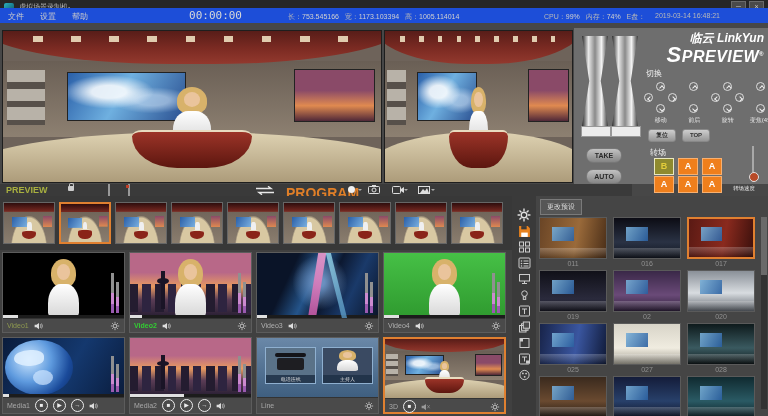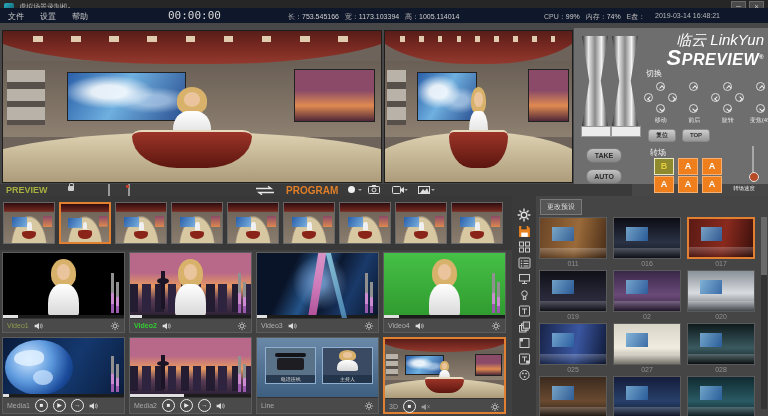--- a/index.html
+++ b/index.html
@@ -4,23 +4,23 @@
 <style>
   html,body{margin:0;padding:0;background:#222}
   .app{position:relative;width:768px;height:416px;background:#474747;font-family:"Liberation Sans",sans-serif;color:#ccc;overflow:hidden}
   
   .titlebar{position:absolute;top:0;left:0;width:768px;height:13px;background:#262626;display:flex;align-items:center}
   .applogo{width:10px;height:8px;background:linear-gradient(135deg,#2ab0c0,#0f5f70);border-radius:2px;margin:0 5px 0 4px}
   .wtitle{font-size:7px;color:#b8b8b8}
   .winbtns{position:absolute;right:4px;top:1px;display:flex;gap:3px}
   .wb{width:13px;height:10px;background:#4a4a4a;border:1px solid #6a6a6a;color:#ccc;font-size:7px;line-height:9px;text-align:center}
   
-  .menubar{position:absolute;top:8px;left:0;width:768px;height:15px;background:#0f172a;font-size:8px}
+  .menubar{position:absolute;top:8px;left:0;width:768px;height:15px;background:#1d4ed8;font-size:8px}
   .menubar .mi{position:absolute;top:3px;color:#ccc}
-  .timer{position:absolute;left:168px;top:1px;width:74px;text-align:left;font-family:"DejaVu Sans Mono",monospace;font-size:11px;color:#d8d8d8}
+  .timer{position:absolute;left:168px;top:1px;width:74px;text-align:right;font-family:"DejaVu Sans Mono",monospace;font-size:11px;color:#d8d8d8}
   .dims,.sys,.dt{position:absolute;top:4px;font-size:7px;color:#b8b8b8;white-space:nowrap}
   .dims{left:288px}.sys{left:544px}.dt{left:655px}
   .dims b,.sys b{font-weight:normal;color:#d0d0d0}
   
   .main{position:absolute;top:28px;left:0;width:768px;height:156px}
   .pvw{position:absolute;left:2px;top:2px;width:378px;height:151px;border:1px solid #1e1e1e}
   .pgm{position:absolute;left:384px;top:2px;width:187px;height:151px;border:1px solid #1e1e1e}
   
   .scene{position:absolute;inset:0;background:#6e635a;overflow:hidden}
   .ceil{position:absolute;left:-6%;top:-14%;width:112%;height:36%;background:linear-gradient(#2e0d0d,#7a2a22 70%,#93392e);border-radius:0 0 45% 45%/0 0 70% 70%}
@@ -37,21 +37,21 @@
   .person .body{position:absolute;left:0;bottom:0;width:100%;height:56%;background:linear-gradient(#ffffff,#d8d8d8);border-radius:40% 40% 12% 12%/60% 60% 12% 12%}
   .scene .person{left:45%;bottom:27%;width:10%;height:36%}
   
   .rpanel{position:absolute;left:574px;top:0;width:194px;height:156px;background:#6e6e6e}
   .tbar{position:absolute;left:6px;top:6px;width:64px;height:104px}
   .lever{position:absolute;top:2px;width:26px;height:90px;background:linear-gradient(90deg,#2a2a2a,#e8e8e8 25%,#8a8a8a 50%,#f2f2f2 75%,#3a3a3a);clip-path:polygon(0 0,100% 0,72% 50%,100% 100%,0 100%,28% 50%)}
   .lever.r{left:32px}.lever.l{left:2px}
   .lbase{position:absolute;top:92px;width:28px;height:9px;background:#ececec;border:1px solid #999}
   .lbase.l{left:1px}.lbase.r{left:31px}
   .brand{position:absolute;right:4px;top:4px;width:120px;color:#fff;font-style:italic;text-align:right;line-height:1}
-  .b-top{font-size:15px;font-weight:normal}
+  .b-top{font-size:12px;font-weight:bold}
   .b-main{font-size:16px;font-weight:bold;letter-spacing:.5px}
   .b-main .bigS{font-size:22px}
   .b-main sup{font-size:6px}
   .swtitle{position:absolute;left:72px;top:40px;font-size:8px;color:#f0f0f0}
   .pads{position:absolute;left:70px;top:54px;width:124px;display:flex;gap:10px}
   .pad{position:relative;height:44px}
   .pad.four{width:34px}.pad.two{width:14px}
   .abtn{position:absolute;width:9px;height:9px;border:1px solid #ddd;border-radius:50%;box-sizing:border-box}
   .chv{position:absolute;left:2.5px;top:3px;width:3px;height:3px;border-left:1px solid #eee;border-top:1px solid #eee}
   .cu{transform:rotate(45deg)}.cd{transform:rotate(225deg);top:1.5px}.cl{transform:rotate(-45deg);left:3px}.cr{transform:rotate(135deg);left:1.5px}
@@ -67,21 +67,21 @@
   .ttile.sel{background:#8f8a2e;border:1px solid #eae8c0;color:#e2cc3a}
   .t0{left:80px;top:130px}.t1{left:104px;top:130px}.t2{left:128px;top:130px}
   .t3{left:80px;top:148px}.t4{left:104px;top:148px}.t5{left:128px;top:148px}
   .speed{position:absolute;left:178px;top:118px;width:2px;height:36px;background:#a8a8a8}
   .sknob{position:absolute;left:-3px;bottom:0;width:8px;height:8px;border-radius:50%;background:#b84a28;border:1px solid #e0e0e0}
   .slabel{position:absolute;left:158px;top:156px;font-size:6px;color:#e8e8e8;transform:scale(.9)}
   
   .monbar{position:absolute;top:184px;left:0;width:632px;height:12px;background:#3a3a3a}
   .monbar>*{position:absolute;top:1px}
   .pvlab{left:6px;color:#a8b040;font-size:9px;font-weight:bold}
-  .pglab{left:286px;color:#e07f28;font-size:10px;font-weight:bold}
+  .pglab{left:286px;color:#e07f28;font-size:14px;font-weight:bold}
   .lock{left:68px;top:2px;width:6px;height:5px;background:#ccc;border-radius:1px}
   .lock:before{content:"";position:absolute;left:1px;top:-3px;width:3px;height:3px;border:1px solid #ccc;border-bottom:none;border-radius:2px 2px 0 0}
   .pic{width:11px;height:9px;border:1px solid #999;background:#555;position:relative;overflow:hidden}
   .pic:before{content:"";position:absolute;left:1px;bottom:0;border-left:4px solid transparent;border-right:4px solid transparent;border-bottom:5px solid #4a90d0}
   .pic1{left:108px}.pic2{left:126px}
   .pic2:after{content:"";position:absolute;right:0;top:0;width:3px;height:3px;background:#c04028}
   .swap{left:254px;top:2px}
   .reccl{left:348px;top:2px;width:7px;height:7px;border-radius:50%;background:#f0f0f0}
   .cam{left:368px;top:1px}
   .vidic{left:392px;top:2px}

